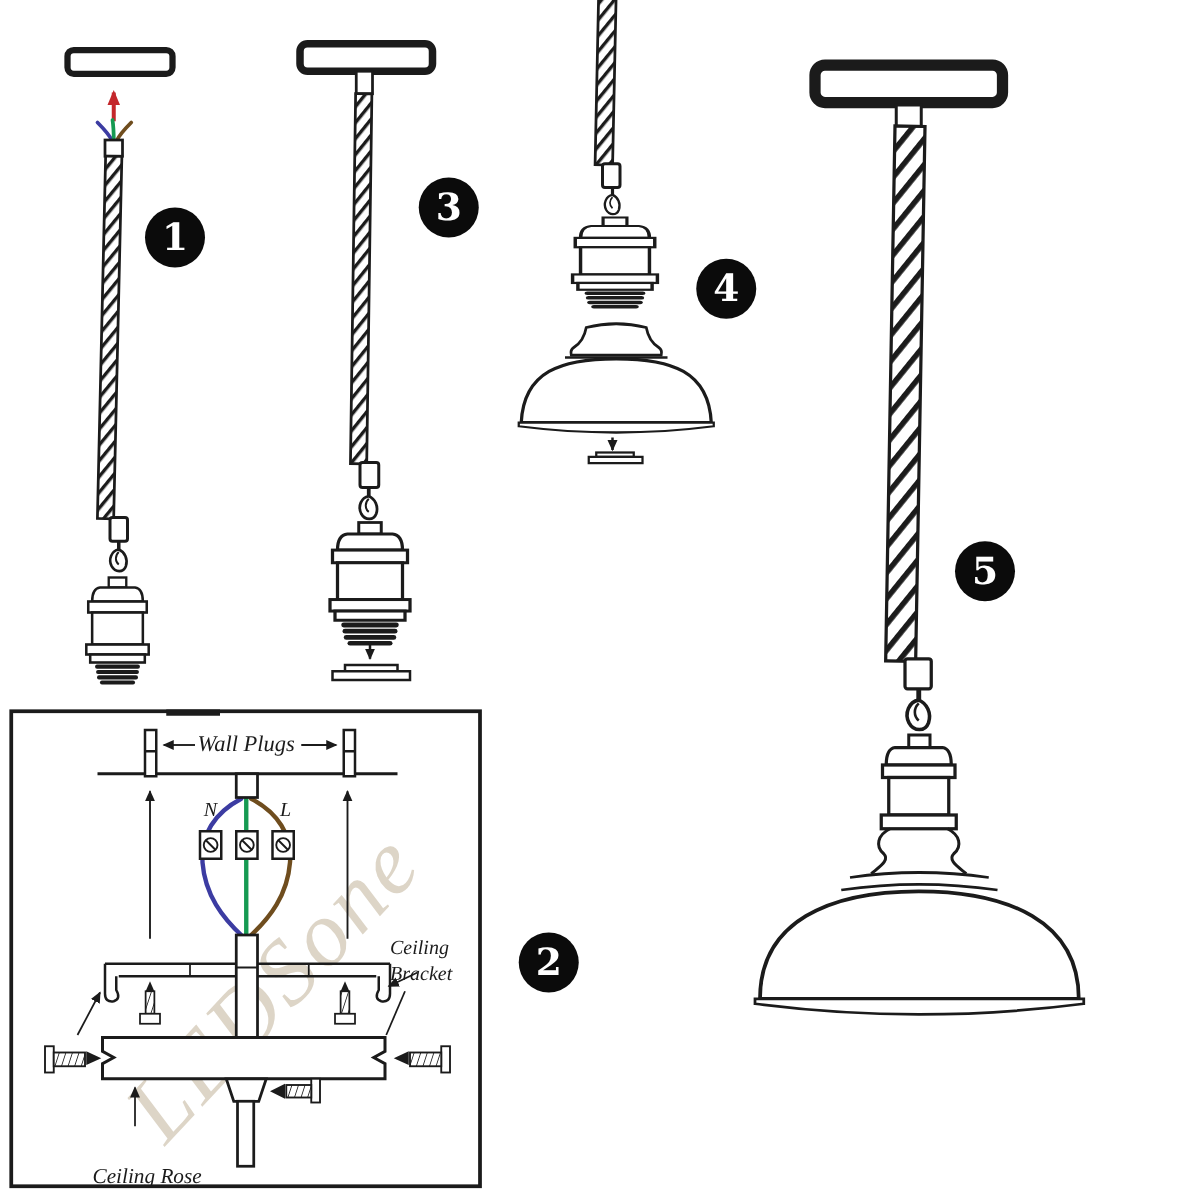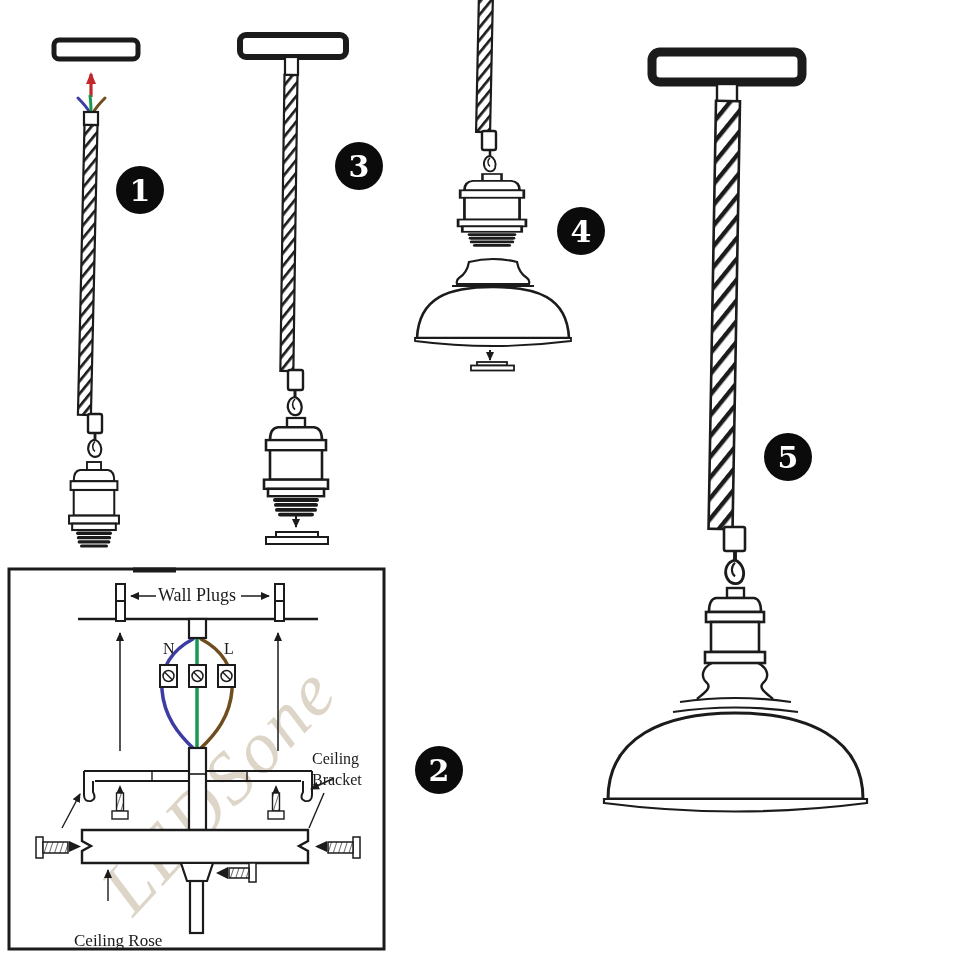--- a/index.html
+++ b/index.html
@@ -2,21 +2,21 @@
 <html><head>
 <meta charset="utf-8">
 <style>
   html,body{margin:0;padding:0;background:#fff;}
   #stage{position:relative;width:960px;height:960px;background:#fff;overflow:hidden;
          font-family:"Liberation Serif",serif;color:#1b1b1b;}
   #art{position:absolute;left:0;top:0;}
   .badge{position:absolute;width:48px;height:48px;border-radius:50%;background:#0b0b0b;
          color:#fff;display:flex;align-items:center;justify-content:center;
          font:bold 30px "DejaVu Serif",serif;}
-  .lbl{position:absolute;color:#1b1b1b;}
+  .lbl{position:absolute;color:#1b1b1b;font-style:italic;}
   #wall-plugs-label{left:158px;top:585px;font-size:18px;}
   #n-label{left:163px;top:640px;font-size:16px;}
   #l-label{left:224px;top:640px;font-size:16px;}
   #bracket-label{left:312px;top:749px;width:58px;font-size:16px;line-height:1.3;text-align:left;}
   #rose-label{left:74px;top:903px;font-size:17px;margin-top:28px;}
   #watermark{left:84px;top:872px;font-size:74px;font-style:italic;letter-spacing:3px;
              color:rgba(188,172,144,0.5);transform:rotate(-47deg);transform-origin:0 0;
              white-space:nowrap;}
 </style>
 </head>

